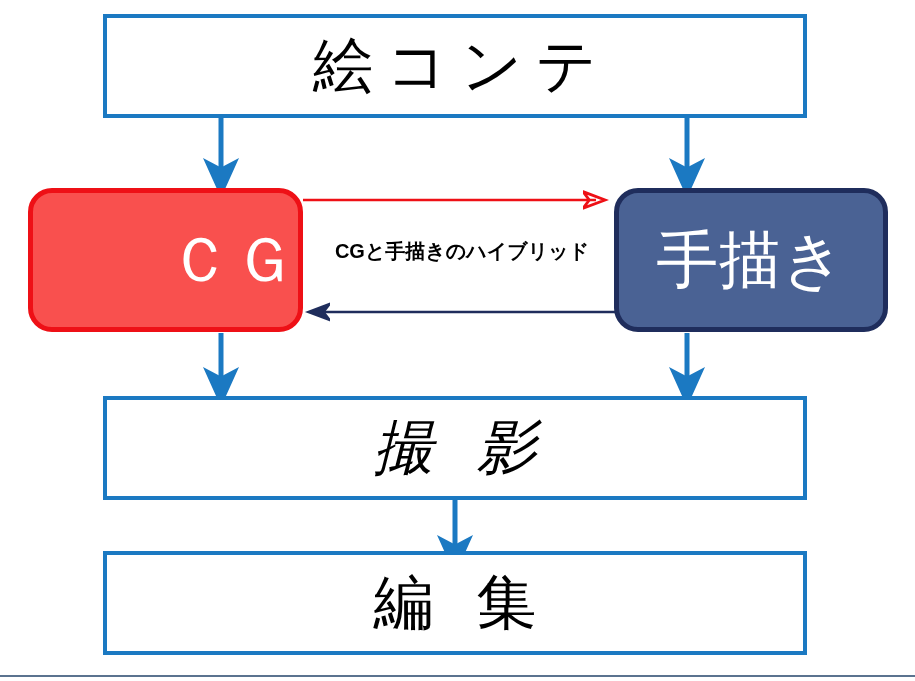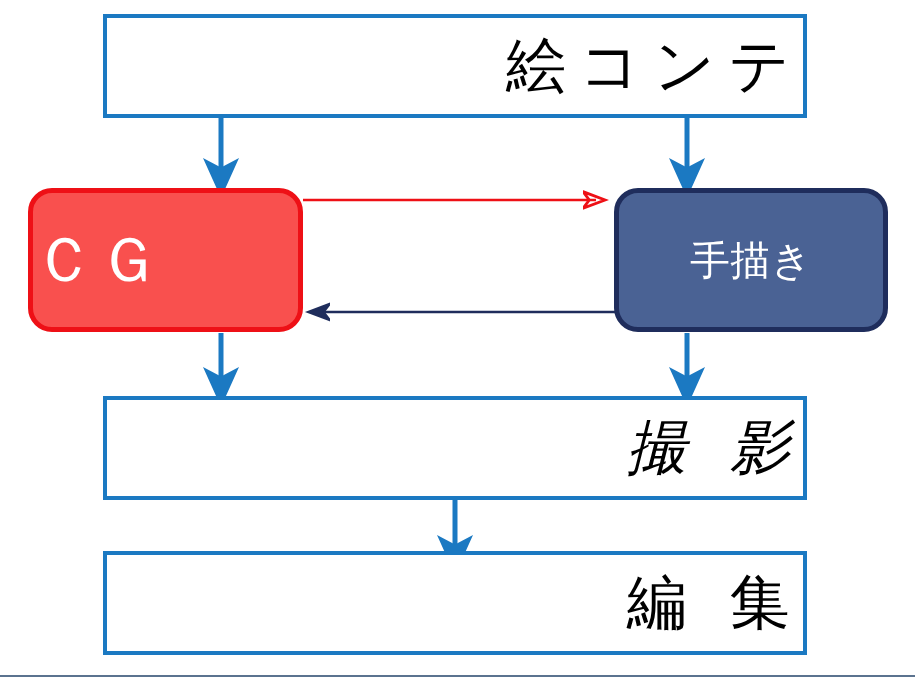--- a/index.html
+++ b/index.html
@@ -19,21 +19,21 @@
   }
 
   
   .proc-box {
     position: absolute;
     box-sizing: border-box;
     background: #ffffff;
     border: 4px solid #1B79C2;
     display: flex;
     align-items: center;
-    justify-content: flex-end;
+    justify-content: center;
   }
   .proc-label {
     color: #000000;
     font-weight: 400;
     letter-spacing: 0.22em;
     text-indent: 0.22em;
     line-height: 1;
     white-space: nowrap;
   }
 
@@ -48,21 +48,21 @@
   
   #box-cg {
     position: absolute;
     box-sizing: border-box;
     left: 28px; top: 188px; width: 275px; height: 144px;
     background: #F9504E;
     border: 5px solid #EE1016;
     border-radius: 24px;
     display: flex;
     align-items: center;
-    justify-content: flex-start;
+    justify-content: flex-end;
   }
   #box-cg .node-label {
     color: #ffffff;
     font-size: 62px;
     line-height: 1;
     letter-spacing: 0.04em;
     white-space: nowrap;
   }
 
   
@@ -72,21 +72,21 @@
     left: 614px; top: 188px; width: 274px; height: 144px;
     background: #4A6294;
     border: 5px solid #1F2D5C;
     border-radius: 24px;
     display: flex;
     align-items: center;
     justify-content: center;
   }
   #box-handdrawn .node-label {
     color: #ffffff;
-    font-size: 40px;
+    font-size: 62px;
     line-height: 1;
     letter-spacing: 0.01em;
     white-space: nowrap;
   }
 
   
   #hybrid-caption {
     position: absolute;
     left: 312px;
     top: 240px;
@@ -168,20 +168,21 @@
   </div>
 
   <div id="box-cg">
     <span class="node-label">ＣＧ</span>
   </div>
 
   <div id="box-handdrawn">
     <span class="node-label">手描き</span>
   </div>
 
+  <div id="hybrid-caption">CGと手描きのハイブリッド</div>
 
   <div class="proc-box" id="box-filming">
     <span class="proc-label">撮 影</span>
   </div>
 
   <div class="proc-box" id="box-editing">
     <span class="proc-label">編 集</span>
   </div>
 
   <div id="bottom-rule"></div>

